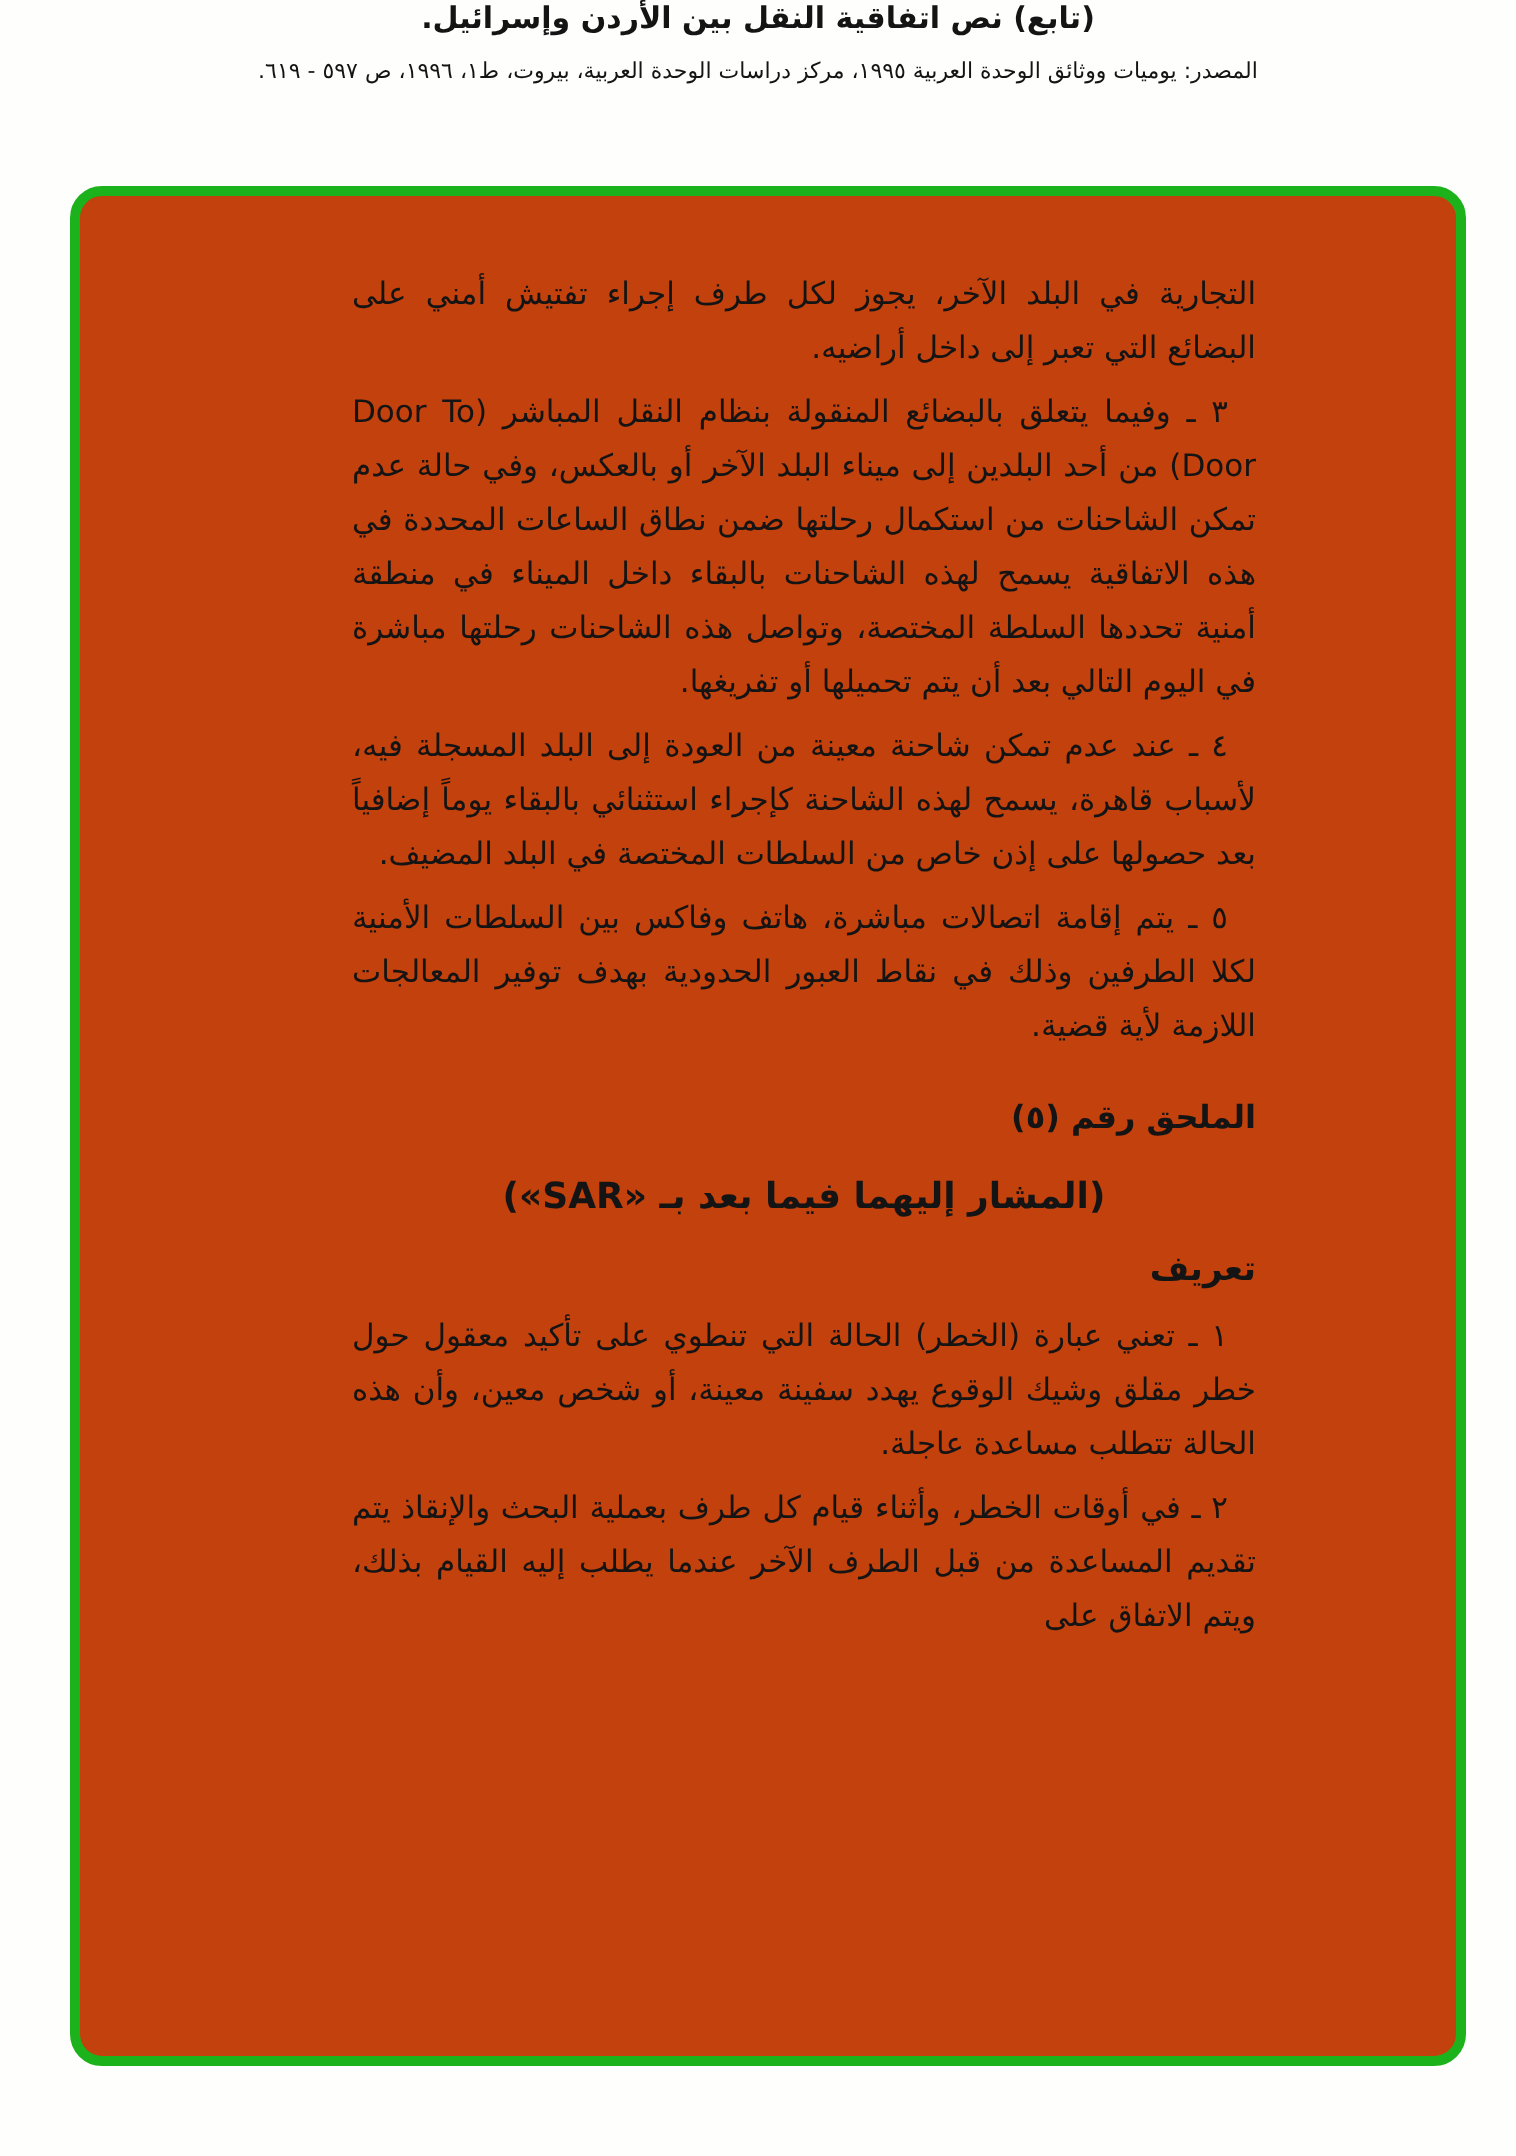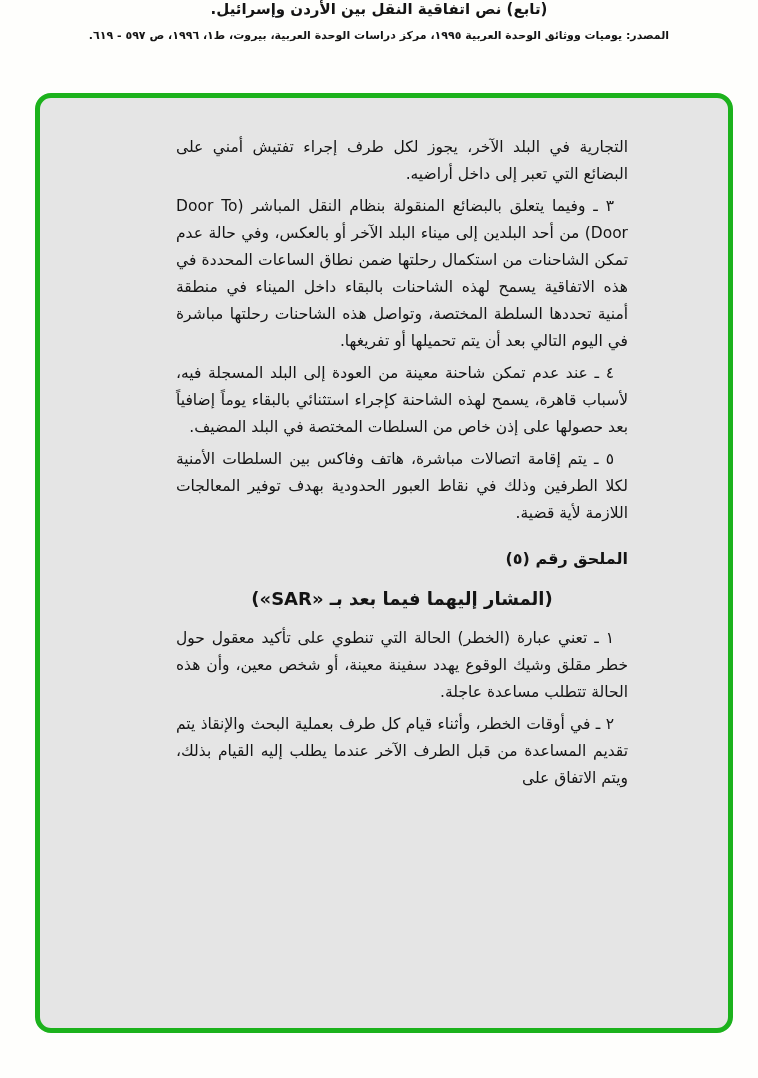--- a/index.html
+++ b/index.html
@@ -18,32 +18,32 @@
   .page-header {
     direction: rtl;
     text-align: center;
   }
   .hdr-title {
     font-size: 15px;
     font-weight: bold;
   }
   .hdr-source {
     font-size: 11px;
-    font-weight: bold;
+    font-weight: normal;
     margin-top: 11px;
   }
   .frame {
     position: absolute;
     left: 35px;
     top: 93px;
     width: 688px;
     height: 930px;
     border: 5px solid #1cb21c;
     border-radius: 16px;
-    background: #e5e5e5;
+    background: #c2410c;
     overflow: hidden;
   }
   .content {
     direction: rtl;
     position: absolute;
     top: 36px;
     right: 100px;
     width: 452px;
   }
   .para {
@@ -112,20 +112,21 @@
 
       <p class="para num">٤ ـ عند عدم تمكن شاحنة معينة من العودة إلى البلد المسجلة فيه، لأسباب قاهرة، يسمح لهذه الشاحنة كإجراء استثنائي بالبقاء يوماً إضافياً بعد حصولها على إذن خاص من السلطات المختصة في البلد المضيف.</p>
 
       <p class="para num">٥ ـ يتم إقامة اتصالات مباشرة، هاتف وفاكس بين السلطات الأمنية لكلا الطرفين وذلك في نقاط العبور الحدودية بهدف توفير المعالجات اللازمة لأية قضية.</p>
 
       <h2 class="annex-heading">الملحق رقم (٥)</h2>
 
 
       <div class="section-subtitle">(المشار إليهما فيما بعد بـ «SAR»)</div>
 
+      <h4 class="def-heading">تعريف</h4>
 
       <p class="para num">١ ـ تعني عبارة (الخطر) الحالة التي تنطوي على تأكيد معقول حول خطر مقلق وشيك الوقوع يهدد سفينة معينة، أو شخص معين، وأن هذه الحالة تتطلب مساعدة عاجلة.</p>
 
       <p class="para num">٢ ـ في أوقات الخطر، وأثناء قيام كل طرف بعملية البحث والإنقاذ يتم تقديم المساعدة من قبل الطرف الآخر عندما يطلب إليه القيام بذلك، ويتم الاتفاق على</p>
 
     </div>
   </div>
 
 
 </div>

